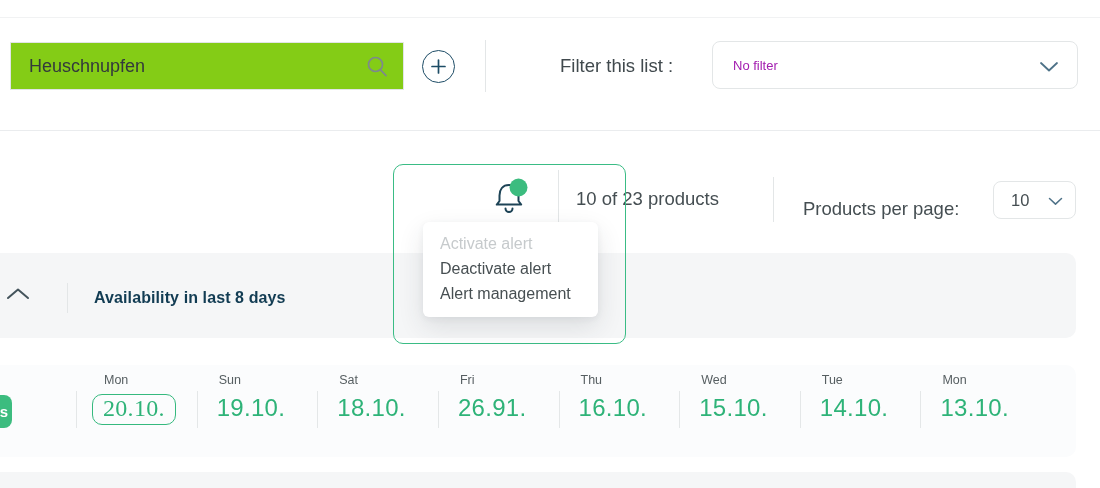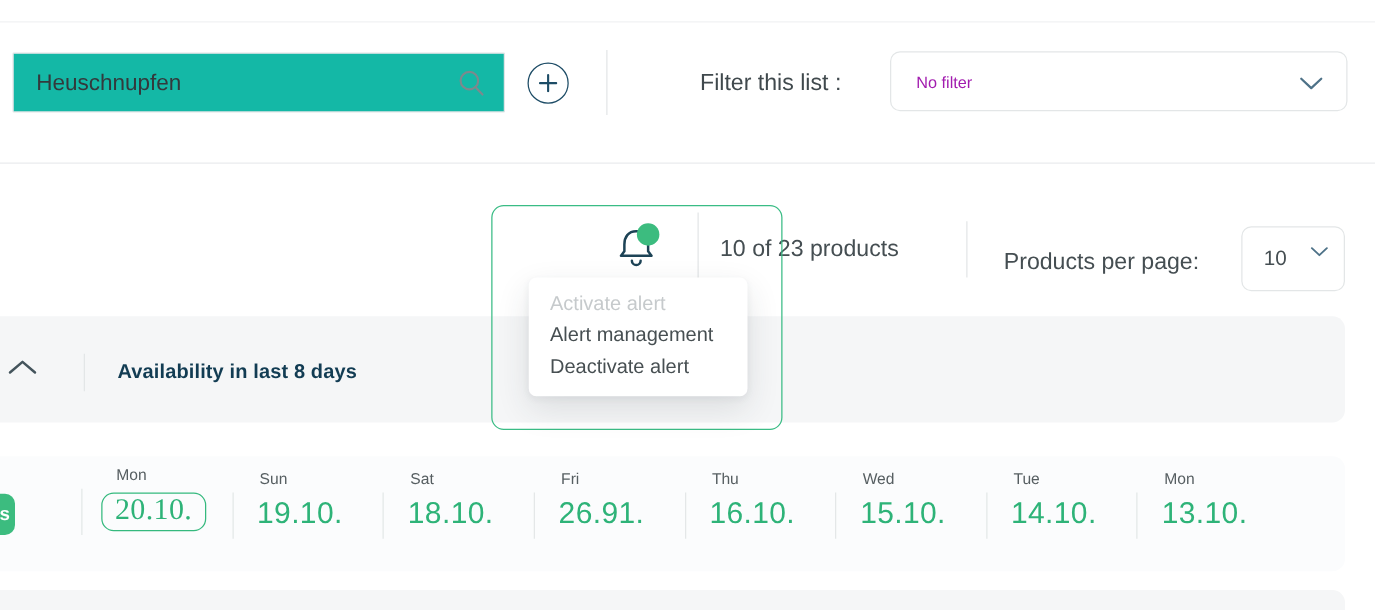--- a/index.html
+++ b/index.html
@@ -13,21 +13,21 @@
   }
   .abs { position: absolute; }
 
   
   .hairline { top: 17px; left: 0; width: 1100px; height: 1px; background: #f1f2f3; }
   .topbar-divider { top: 130px; left: 0; width: 1100px; height: 1px; background: #eaecee; }
 
   .search-box {
     left: 10px; top: 42px; width: 394px; height: 48px;
     border: 1px solid #e1e4e6; border-radius: 1px;
-    background: #14b8a6; display: flex; align-items: center;
+    background: #84cc16; display: flex; align-items: center;
   }
   .search-box input {
     flex: 1; border: none; outline: none; background: transparent;
     font-family: "Liberation Sans", sans-serif;
     font-size: 18px; color: #33393c; padding-left: 18px;
   }
   .search-box .sicon { width: 24px; height: 24px; margin-right: 14px; flex: none; }
 
   .add-btn {
     left: 422px; top: 50px; width: 33px; height: 33px;
@@ -53,21 +53,21 @@
     left: 393px; top: 164px; width: 233px; height: 180px;
     border: 1.6px solid #3abc85; border-radius: 10px;
     background: transparent; pointer-events: none; z-index: 3;
   }
   .bell-btn { left: 486px; top: 175px; width: 46px; height: 46px; cursor: pointer; z-index: 2; }
 
   .counter { left: 576px; top: 188px; font-size: 18.5px; color: #454e52; z-index: 1; }
   .perpage-label { left: 803px; top: 198px; font-size: 18.5px; color: #454e52; }
 
   .perpage-select {
-    left: 993px; top: 181px; width: 83px; height: 52px;
+    left: 993px; top: 181px; width: 83px; height: 38px;
     border: 1px solid #e3e6e7; border-radius: 8px; background: #fff;
     display: flex; align-items: center; padding-left: 17px;
     font-size: 16.5px; color: #454e52; cursor: pointer;
   }
   .perpage-select .chev { position: absolute; right: 12px; top: 15px; }
 
   .menu {
     left: 423px; top: 222px; width: 175px;
     background: #fff; border-radius: 6px;
     box-shadow: 0 10px 26px rgba(40,50,60,.12), 0 2px 6px rgba(40,50,60,.06);
@@ -93,21 +93,21 @@
     left: 0; top: 365px; width: 1076px; height: 92px;
     background: #fbfcfd; border-radius: 0 10px 10px 0;
   }
   .edge-badge {
     left: -27px; top: 395px; width: 39px; height: 33px;
     background: #3cbc7f; border-radius: 8px; z-index: 2;
     display: flex; align-items: center; justify-content: flex-end;
     padding-right: 4px; color: #fff; font-size: 15px; font-weight: 700;
     cursor: pointer;
   }
-  .days-row { left: 65px; top: 371px; width: 965px; display: flex; align-items: flex-end; }
+  .days-row { left: 76px; top: 371px; width: 965px; display: flex; }
   .day-cell { flex: 1; position: relative; padding: 2px 0 0 16px; cursor: pointer; }
   .day-cell::before {
     content: ""; position: absolute; left: 0; top: 20px;
     width: 1px; height: 37px; background: #e4e7e8;
   }
   .day-label { font-size: 12.5px; color: #565e61; margin: 0 0 7px 6px; }
   .date-val {
     font-size: 24px; color: #2eb378; font-weight: 500; letter-spacing: .3px;
     margin-left: 4px; white-space: nowrap;
   }
@@ -178,22 +178,22 @@
 
 <div class="abs perpage-select">
   <span>10</span>
   <svg class="chev" width="15" height="9" viewBox="0 0 20 12" fill="none">
     <polyline points="2,2 10,9.5 18,2" stroke="#4e7288" stroke-width="2" stroke-linecap="round" stroke-linejoin="round"></polyline>
   </svg>
 </div>
 
 <div class="abs menu">
   <div class="menu-item disabled">Activate alert</div>
+  <div class="menu-item">Deactivate alert</div>
   <div class="menu-item">Alert management</div>
-  <div class="menu-item">Deactivate alert</div>
 </div>
 
 <div class="abs band1"></div>
 
 <div class="abs collapse-btn">
   <svg width="24" height="14" viewBox="0 0 24 14" fill="none">
     <polyline points="2,11 12,2.5 22,11" stroke="#44545c" stroke-width="2" stroke-linecap="round" stroke-linejoin="round"></polyline>
   </svg>
 </div>
 

